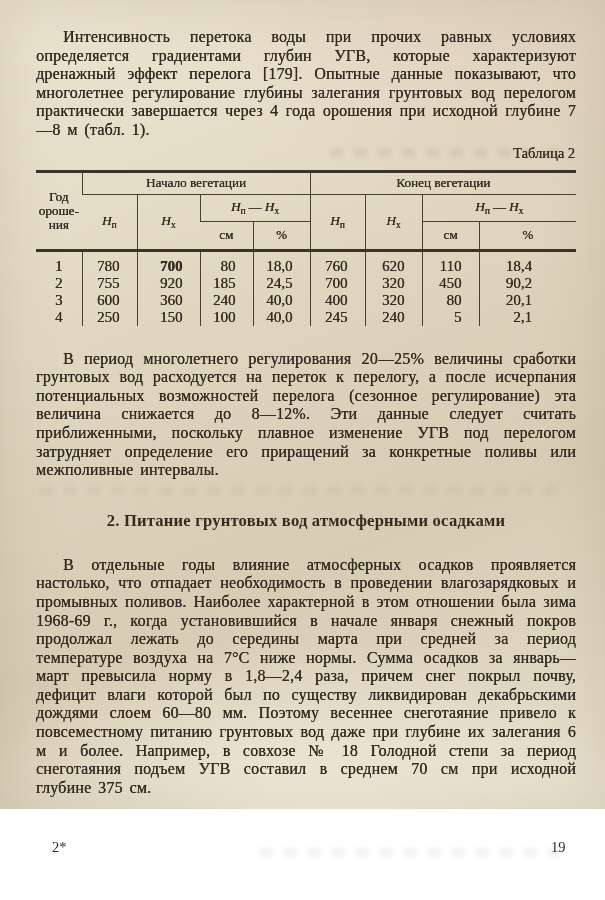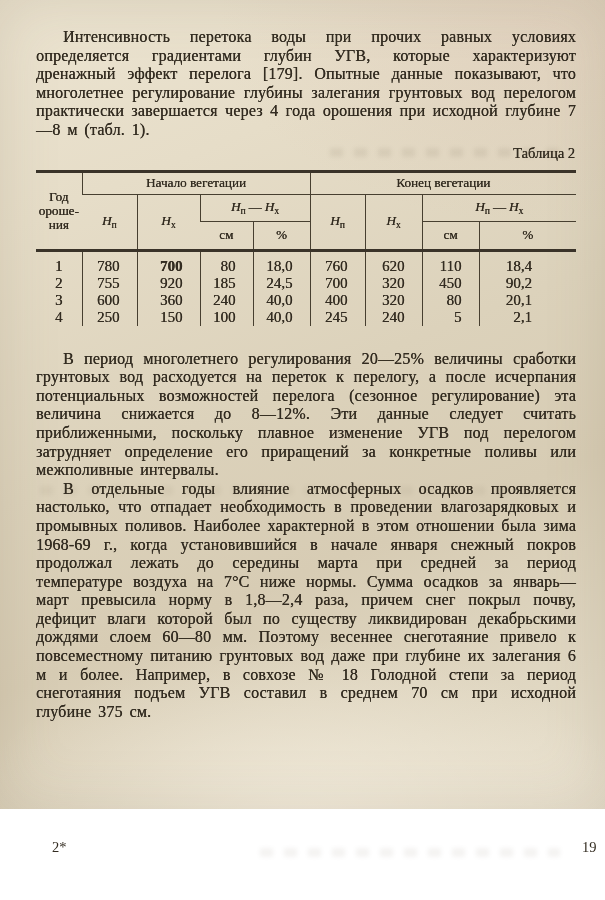--- a/index.html
+++ b/index.html
@@ -49,21 +49,21 @@
   .tbl tbody td:last-child{padding-right:44px;}
   .tbl tbody td.c{text-align:center;padding-right:0;}
   .tbl tbody tr:first-child td{padding-top:6px;}
   .tbl tbody td.b{font-weight:bold;}
   .dash{padding:0 3px;}
   .heading{
     font-size:16.6px;font-weight:bold;text-align:center;
     margin:31px 0 25px 0;letter-spacing:0.2px;
   }
   .footer-mark{position:absolute;top:839px;left:52px;font-size:14.5px;}
-  .footer-page{position:absolute;top:839px;left:551px;font-size:14.5px;margin-left:31px;}
+  .footer-page{position:absolute;top:839px;left:551px;font-size:14.5px;}
   .artifact{
     position:absolute;height:9px;pointer-events:none;filter:blur(2px);opacity:0.35;
     background:repeating-linear-gradient(90deg, rgba(104,92,70,0.28) 0 13px, rgba(104,92,70,0) 13px 24px);
   }
   .a1{top:148px;left:330px;width:240px;}
   .a2{top:486px;left:40px;width:520px;opacity:0.22;}
   .a3{top:848px;left:260px;width:300px;opacity:0.25;}
 </style>
 </head>
 <body>
@@ -155,20 +155,21 @@
         <td>245</td>
         <td>240</td>
         <td>5</td>
         <td>2,1</td>
       </tr>
     </tbody>
   </table>
 
   <p class="body-text para-after-table">В период многолетнего регулирования 20—25% величины сработки грунтовых вод расходуется на переток к перелогу, а после исчерпания потенциальных возможностей перелога (сезонное регулирование) эта величина снижается до 8—12%. Эти данные следует считать приближенными, поскольку плавное изменение УГВ под перелогом затрудняет определение его приращений за конкретные поливы или межполивные интервалы.</p>
 
+  <h2 class="heading">2. Питание грунтовых вод атмосферными осадками</h2>
 
   <p class="body-text">В отдельные годы влияние атмосферных осадков проявляется настолько, что отпадает необходимость в проведении влагозарядковых и промывных поливов. Наиболее характерной в этом отношении была зима 1968-69 г., когда установившийся в начале января снежный покров продолжал лежать до середины марта при средней за период температуре воздуха на 7°С ниже нормы. Сумма осадков за январь—март превысила норму в 1,8—2,4 раза, причем снег покрыл почву, дефицит влаги которой был по существу ликвидирован декабрьскими дождями слоем 60—80 мм. Поэтому весеннее снеготаяние привело к повсеместному питанию грунтовых вод даже при глубине их залегания 6 м и более. Например, в совхозе № 18 Голодной степи за период снеготаяния подъем УГВ составил в среднем 70 см при исходной глубине 375 см.</p>
 
 
   <div class="footer-mark">2*</div>
   <div class="footer-page">19</div>
 
   <div class="artifact a1"></div>
   <div class="artifact a2"></div>
   <div class="artifact a3"></div>

